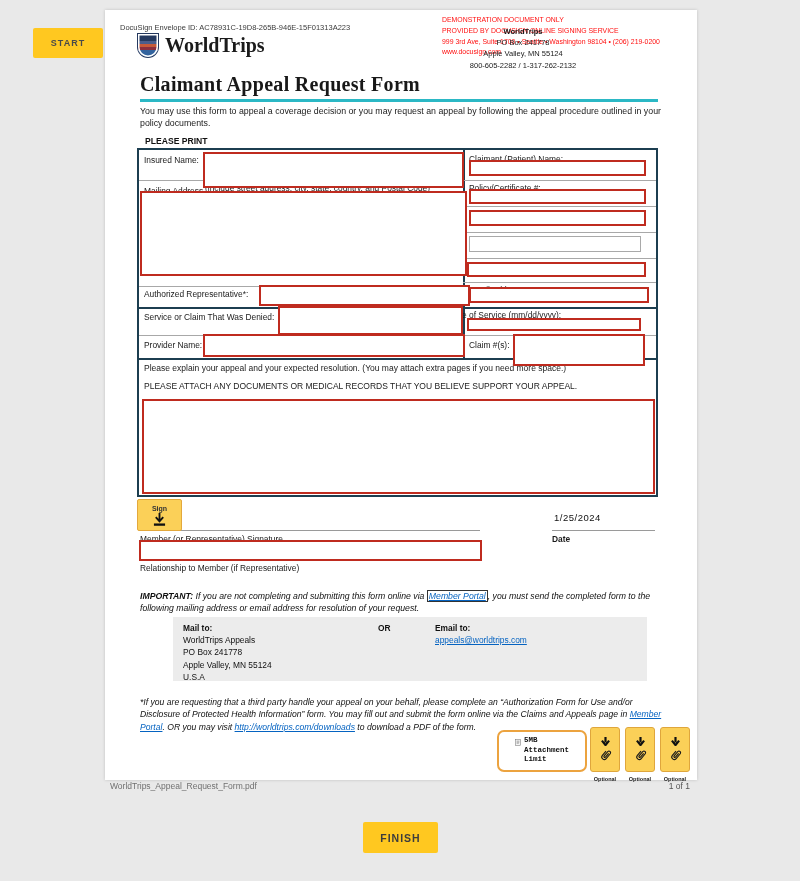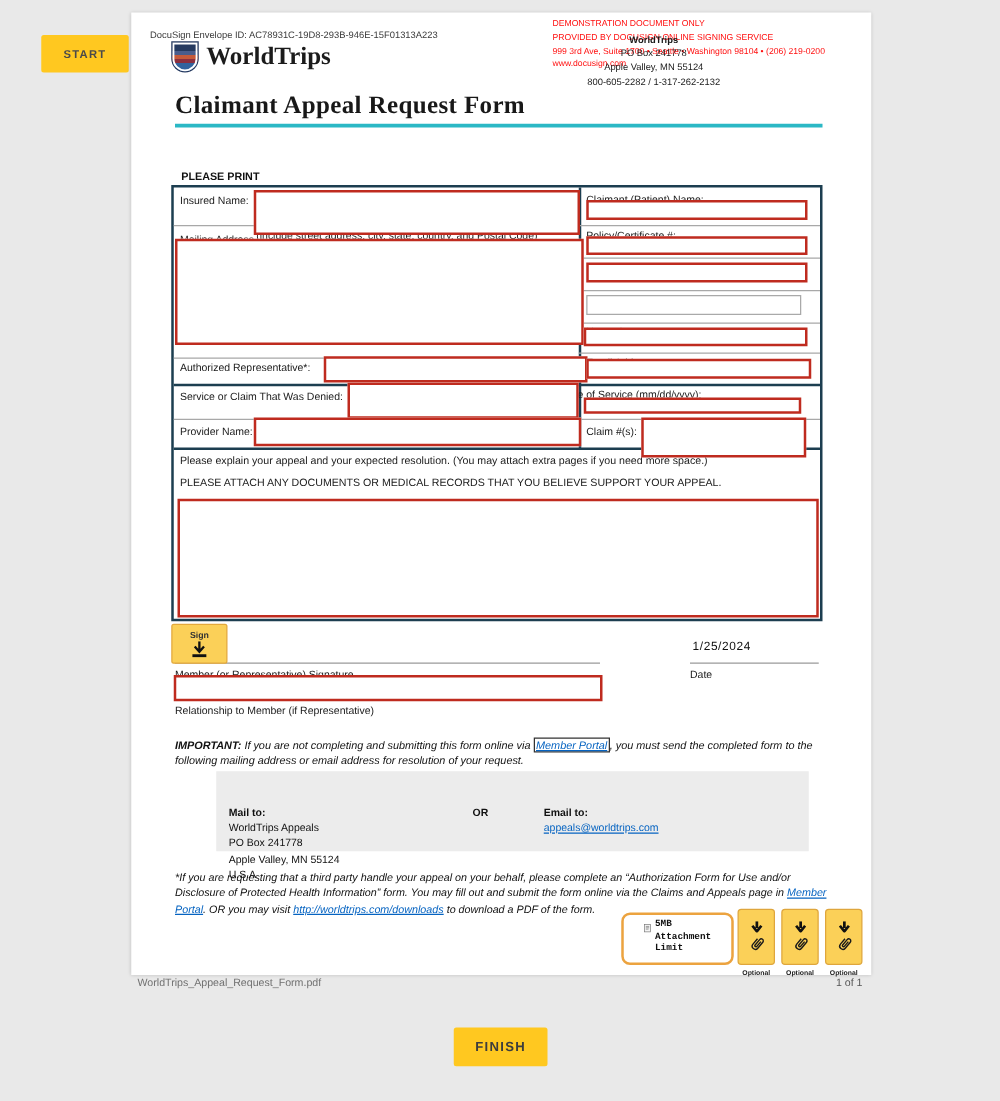--- a/index.html
+++ b/index.html
@@ -63,30 +63,30 @@
   
   .sign-tag { left:32px; top:489px; width:45px; height:32px; background:#fbd058; border:1px solid #e3a83c; border-radius:2px;
               display:flex; flex-direction:column; align-items:center; justify-content:center; gap:1px; z-index:3; cursor:pointer; }
   .sign-tag span { font-size:7px; font-weight:bold; color:#333; }
   .sigline { background:#9a9a9a; height:1px; }
   .sig-l1 { left:35px; top:520px; width:340px; }
   .sig-l2 { left:447px; top:520px; width:103px; }
   .u-lbl { font-size:8.4px; color:#1a1a1a; }
   .member-lbl { left:35px; top:524px; }
   .date-val { left:449px; top:502px; font-family:Liberation Sans, sans-serif; font-size:9.5px; letter-spacing:.5px; color:#111; }
-  .date-lbl { left:447px; top:524px; }
+  .date-lbl { left:447px; top:524px;font-weight:bold; }
   .f-relationship { left:34px; top:530px; width:343px; height:21px; position:absolute; z-index:2; }
   .rel-lbl { left:35px; top:553px; }
 
   
   .important { left:35px; top:580px; width:524px; font-size:8.7px; line-height:12.2px; color:#111;font-style:italic; }
   .important .b { font-weight:bold; }
   .boxed-link { color:#0563c1; text-decoration:underline; border:1.5px solid #333; padding:0 1px; cursor:pointer; }
   .graybox { left:68px; top:607px; width:474px; height:64px; background:#ececec; }
-  .gb-col { position:absolute; top:5px; font-size:8.4px; line-height:12.2px; color:#111;margin-top:22px; }
+  .gb-col { position:absolute; top:5px; font-size:8.4px; line-height:12.2px; color:#111; }
   .gb-mail { left:10px; }
   .gb-or { left:205px; font-weight:bold; }
   .gb-email { left:262px; }
   .gb-col .hdr { font-weight:bold; }
   a.plain-link { color:#0563c1; text-decoration:underline; cursor:pointer; }
 
   .footnote { left:35px; top:686px; width:527px; font-style:italic; font-size:8.6px; line-height:12.4px; color:#111; }
 
   
   .tooltip { left:392px; top:720px; width:90px; height:42px; background:#fff; border:2px solid #eca33f; border-radius:7px;
@@ -103,21 +103,21 @@
   .filename { left:110px; top:781px; font-size:8.5px; color:#707070; position:absolute; }
   .page-ind { left:640px; top:781px; width:50px; text-align:right; font-size:8.5px; color:#555; position:absolute; }
 </style>
 </head>
 <body>
 
 <button id="start-btn" class="tag-btn">START</button>
 
 <div class="page">
 
-  <div class="abs env-id">DocuSign Envelope ID: AC78931C-19D8-293B-946E-15F01313A223</div>
+  <div class="abs env-id">DocuSign Envelope ID: AC78931C-19D8-265B-946E-15F01313A223</div>
 
   <div class="abs logo-row">
     <div class="shield"></div>
     <div class="logo-text">WorldTrips</div>
   </div>
 
   <div class="abs demo-block">
     <div>DEMONSTRATION DOCUMENT ONLY</div>
     <div>PROVIDED BY DOCUSIGN ONLINE SIGNING SERVICE</div>
     <div>999 3rd Ave, Suite 1700 • Seattle • Washington 98104 • (206) 219-0200</div>
@@ -126,20 +126,21 @@
 
   <div class="abs company-block">
     <div class="b0">WorldTrips</div>
     <div>PO Box 241778</div>
     <div>Apple Valley, MN 55124</div>
     <div>800-605-2282 / 1-317-262-2132</div>
   </div>
 
   <div class="abs doc-title">Claimant Appeal Request Form</div>
   <div class="abs title-rule"></div>
+  <div class="abs intro">You may use this form to appeal a coverage decision or you may request an appeal by following the appeal procedure outlined in your policy documents.</div>
   <div class="abs please-print">PLEASE PRINT</div>
 
   <div class="abs form-table">
 
     <div class="dvdark" style="left:324px;top:0;width:2px;height:210px"></div>
     <div class="dvthin" style="left:0;top:30px;width:517px;height:1px"></div>
     <div class="dvthin" style="left:324px;top:56px;width:193px;height:1px"></div>
     <div class="dvthin" style="left:324px;top:82px;width:193px;height:1px"></div>
     <div class="dvthin" style="left:324px;top:108px;width:193px;height:1px"></div>
     <div class="dvthin" style="left:324px;top:132px;width:193px;height:1px"></div>

